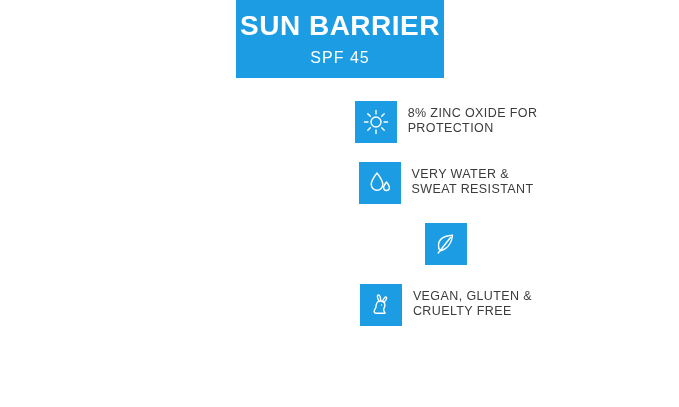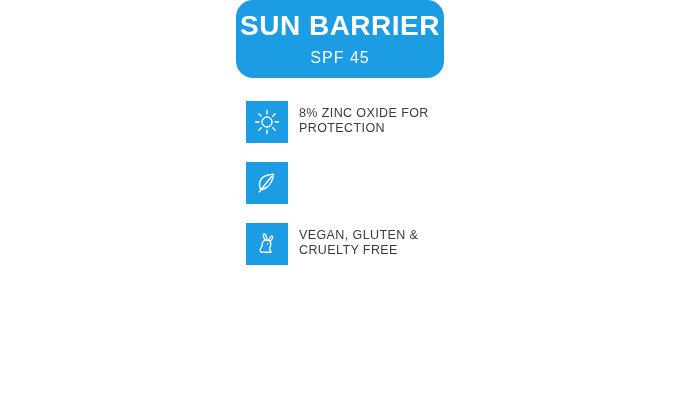--- a/index.html
+++ b/index.html
@@ -24,21 +24,20 @@
     position: absolute;
     left: 236px;
     top: 0;
     width: 208px;
     height: 78px;
     background: #1b9ce3;
     display: flex;
     flex-direction: column;
     align-items: center;
     justify-content: center;
-    border-radius: 17px;
   }
   .banner-title {
     color: #ffffff;
     font-size: 28px;
     font-weight: bold;
     letter-spacing: 0.5px;
     line-height: 1;
     text-align: center;
     font-family: "Liberation Sans", sans-serif;
   }
@@ -55,20 +54,21 @@
     position: absolute;
     left: 246px;
     top: 101px;
     width: 400px;
   }
   .feature {
     display: flex;
     align-items: flex-start;
     margin-bottom: 19px;
     height: 42px;
+    justify-content: center;
   }
   .feature-icon {
     width: 42px;
     height: 42px;
     background: #1b9ce3;
     flex: 0 0 42px;
     display: flex;
     align-items: center;
     justify-content: center;
   }
@@ -109,20 +109,30 @@
           <line x1="4.8" y1="4.8" x2="7.3" y2="7.3"></line>
           <line x1="18.7" y1="18.7" x2="21.2" y2="21.2"></line>
           <line x1="21.2" y1="4.8" x2="18.7" y2="7.3"></line>
           <line x1="7.3" y1="18.7" x2="4.8" y2="21.2"></line>
         </svg>
       </div>
       <div class="feature-text">8% ZINC OXIDE FOR
 PROTECTION</div>
     </div>
 
+    <div class="feature">
+      <div class="feature-icon">
+        <svg width="26" height="26" viewBox="0 0 26 26" fill="none" stroke="#ffffff" stroke-width="1.4" stroke-linecap="round" stroke-linejoin="round">
+          <path d="M10 3 C10 3 4.2 10.5 4.2 14.3 C4.2 17.6 6.8 20.2 10 20.2 C13.2 20.2 15.8 17.6 15.8 14.3 C15.8 10.5 10 3 10 3 Z"></path>
+          <path d="M19.5 12 C19.5 12 16.6 15.7 16.6 17.6 C16.6 19.2 17.9 20.5 19.5 20.5 C21.1 20.5 22.4 19.2 22.4 17.6 C22.4 15.7 19.5 12 19.5 12 Z"></path>
+        </svg>
+      </div>
+      <div class="feature-text">VERY WATER &amp;
+SWEAT RESISTANT</div>
+    </div>
 
 
     <div class="feature">
       <div class="feature-icon">
         <svg width="26" height="26" viewBox="0 0 26 26" fill="none" stroke="#ffffff" stroke-width="1.4" stroke-linejoin="round" stroke-linecap="round">
           <path d="M19.5 4.2 C10.5 4.8 5.5 8.5 5.5 14.5 C5.5 17.5 7 19.8 7 19.8 C7 19.8 18 18.5 19.5 4.2 Z"></path>
           <line x1="17.5" y1="6.5" x2="5.2" y2="22"></line>
         </svg>
       </div>
     </div>

